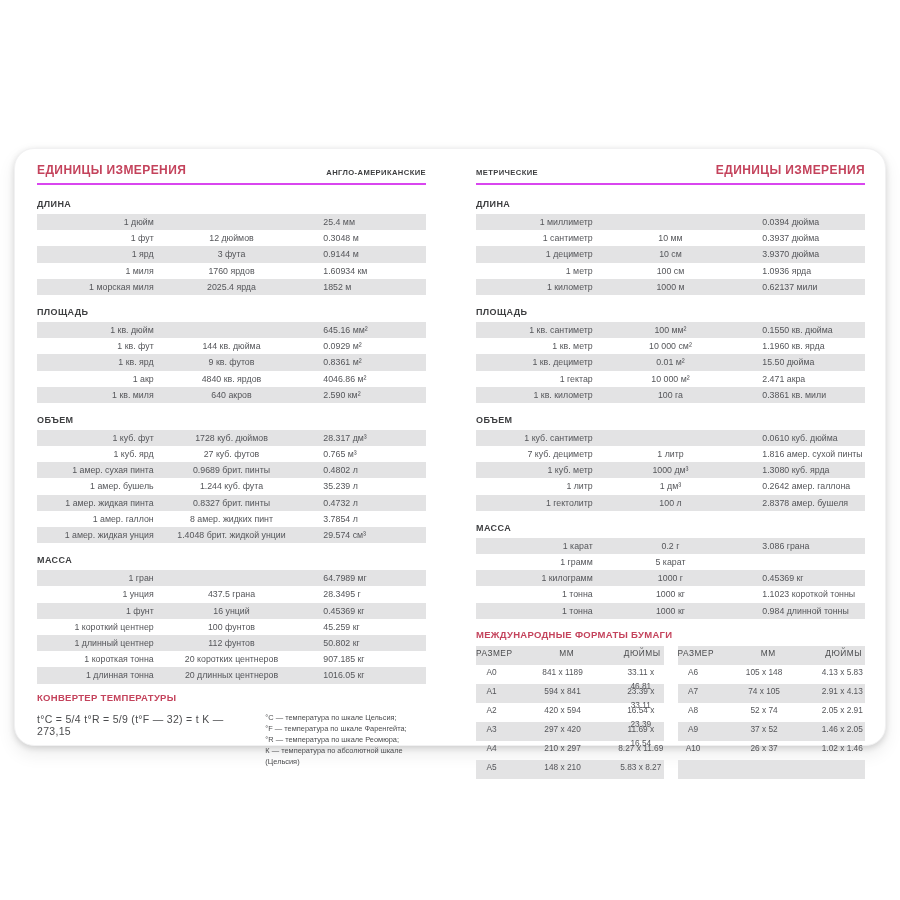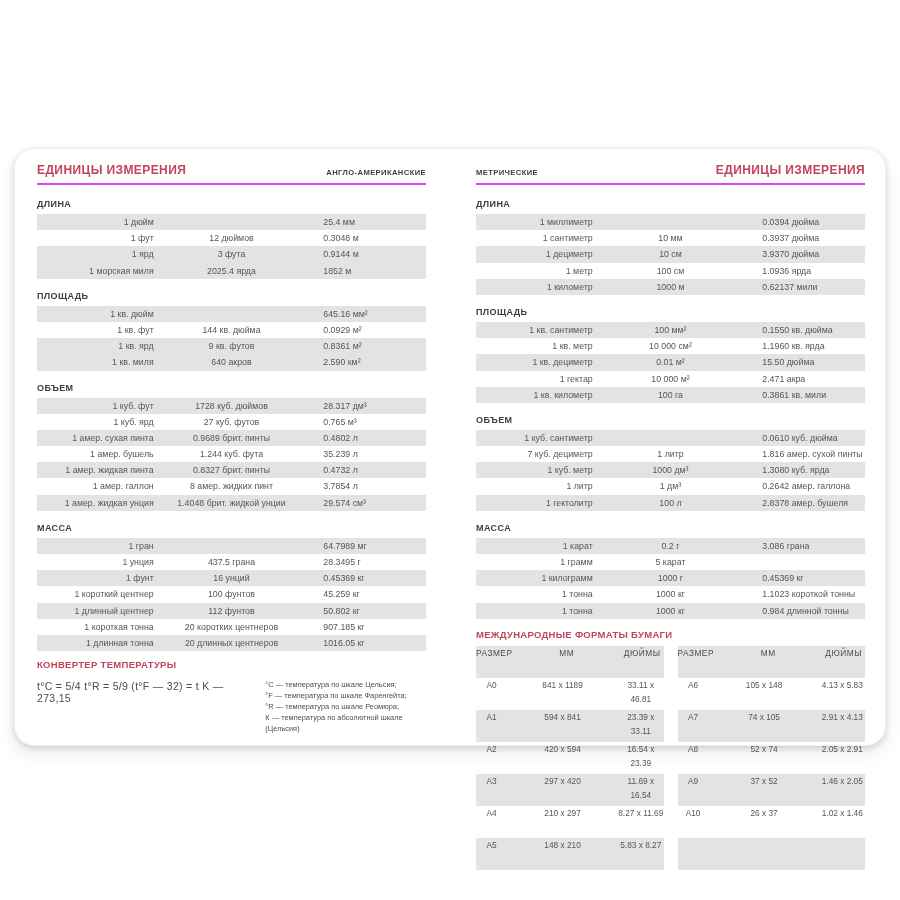--- a/index.html
+++ b/index.html
@@ -33,21 +33,21 @@
   .c3{width:30%;text-align:left;padding-left:14px;}
   .temp-title{color:var(--accent);font-weight:bold;font-size:9.5px;
     letter-spacing:.3px;margin:4px 0 9px 0;}
   .temp-body{display:flex;}
   .temp-formula{width:55%;font-size:10.5px;color:#4b4c4e;letter-spacing:.3px;padding-top:1px;}
   .temp-notes{width:45%;font-size:7.4px;color:#4b4c4e;line-height:11px;margin-left:32px;}
   .paper-title{color:var(--accent);font-weight:bold;font-size:9.5px;
     letter-spacing:.3px;margin:2px 0 6px 0;}
   .paper-tables{display:flex;gap:14px;}
   .ptbl{width:calc(50% - 7px);}
-  .prow{display:flex;height:32px;line-height:14.3px;font-size:8.3px;color:var(--text);gap:34px;}
+  .prow{display:flex;height:19px;line-height:14.3px;font-size:8.3px;color:var(--text);gap:34px;}
   .prow.stripe{background:var(--stripe);}
   .prow.phead{background:var(--stripe);color:#4b4c4e;letter-spacing:.5px;}
   .pc1{width:26%;text-align:center;}
   .pc2{width:36%;text-align:center;}
   .pc3{width:38%;text-align:center;}
 </style>
 </head>
 <body>
 
 <div class="card">
@@ -70,20 +70,25 @@
             <div class="trow">
               <span class="c1">1 фут</span>
               <span class="c2">12 дюймов</span>
               <span class="c3">0.3048 м</span>
             </div>
             <div class="trow stripe">
               <span class="c1">1 ярд</span>
               <span class="c2">3 фута</span>
               <span class="c3">0.9144 м</span>
             </div>
+            <div class="trow">
+              <span class="c1">1 миля</span>
+              <span class="c2">1760 ярдов</span>
+              <span class="c3">1.60934 км</span>
+            </div>
             <div class="trow stripe">
               <span class="c1">1 морская миля</span>
               <span class="c2">2025.4 ярда</span>
               <span class="c3">1852 м</span>
             </div>
           </div>
       </div>
 
       <div class="section">
         <div class="sec-title">ПЛОЩАДЬ</div>
@@ -95,20 +100,25 @@
             </div>
             <div class="trow">
               <span class="c1">1 кв. фут</span>
               <span class="c2">144 кв. дюйма</span>
               <span class="c3">0.0929 м²</span>
             </div>
             <div class="trow stripe">
               <span class="c1">1 кв. ярд</span>
               <span class="c2">9 кв. футов</span>
               <span class="c3">0.8361 м²</span>
+            </div>
+            <div class="trow">
+              <span class="c1">1 акр</span>
+              <span class="c2">4840 кв. ярдов</span>
+              <span class="c3">4046.86 м²</span>
             </div>
             <div class="trow stripe">
               <span class="c1">1 кв. миля</span>
               <span class="c2">640 акров</span>
               <span class="c3">2.590 км²</span>
             </div>
           </div>
       </div>
 
       <div class="section">

